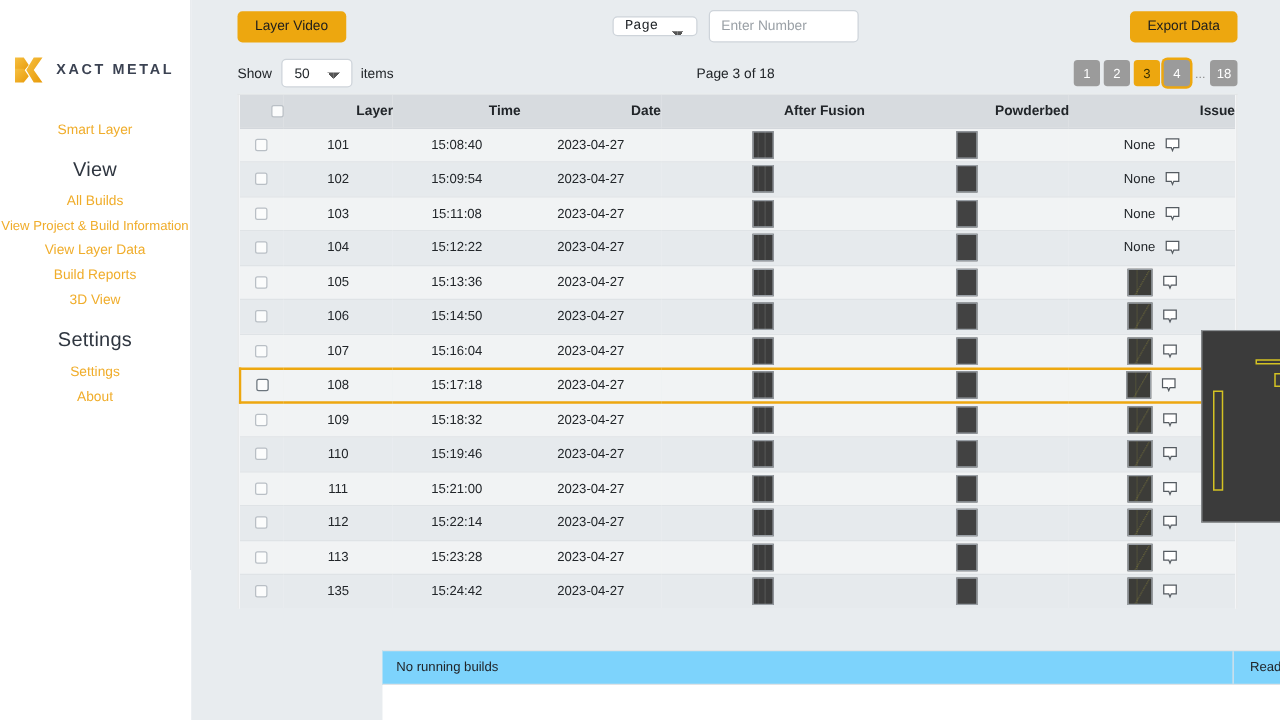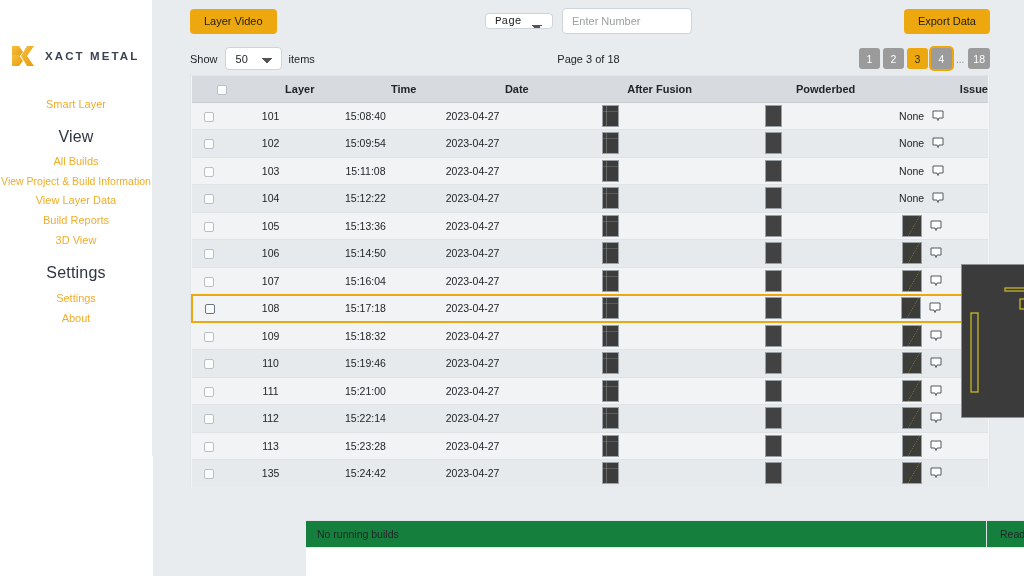--- a/index.html
+++ b/index.html
@@ -76,21 +76,21 @@
     padding-left: 9px; cursor: pointer;
     -webkit-appearance: none; appearance: none;
     background-image:
       linear-gradient(45deg, transparent 50%, #555 50%),
       linear-gradient(135deg, #555 50%, transparent 50%);
     background-position: calc(100% - 15px) 11px, calc(100% - 10px) 11px;
     background-size: 5px 5px, 5px 5px;
     background-repeat: no-repeat;
   }
   .inp-number {
-    width: 130px; height: 26px;
+    width: 120px; height: 26px;
     background: #fff; border: 1px solid #ced4da; border-radius: 4px;
     font-size: 11px; font-family: inherit; color: #212529;
     padding: 0 9px;
   }
   .inp-number::placeholder { color: #9aa0a6; }
   .spacer { flex: 1 1 auto; }
 
   
   .subbar {
     position: relative; height: 33px;
@@ -214,21 +214,21 @@
     border: 1px solid #8d9194;
     overflow: hidden;
     z-index: 20;
   }
   .preview svg { display: block; }
 
   
   .statusbar {
     position: absolute; left: 153px; right: 0; top: 520px;
     height: 28px;
-    background: #15803d;
+    background: #7dd3fc;
     border-top: 1px solid #dfe3e6;
     border-bottom: 1px solid #dfe3e6;
     display: flex; align-items: center;
     font-size: 10.5px; color: #212529;
     z-index: 30;
   }
   .st-left  { padding-left: 11px; flex: 0 0 680px; }
   .st-right { padding-left: 13px; border-left: 1px solid #dfe3e6; height: 100%;
               display: flex; align-items: center; flex: 1 1 auto; }
   .below-status {

